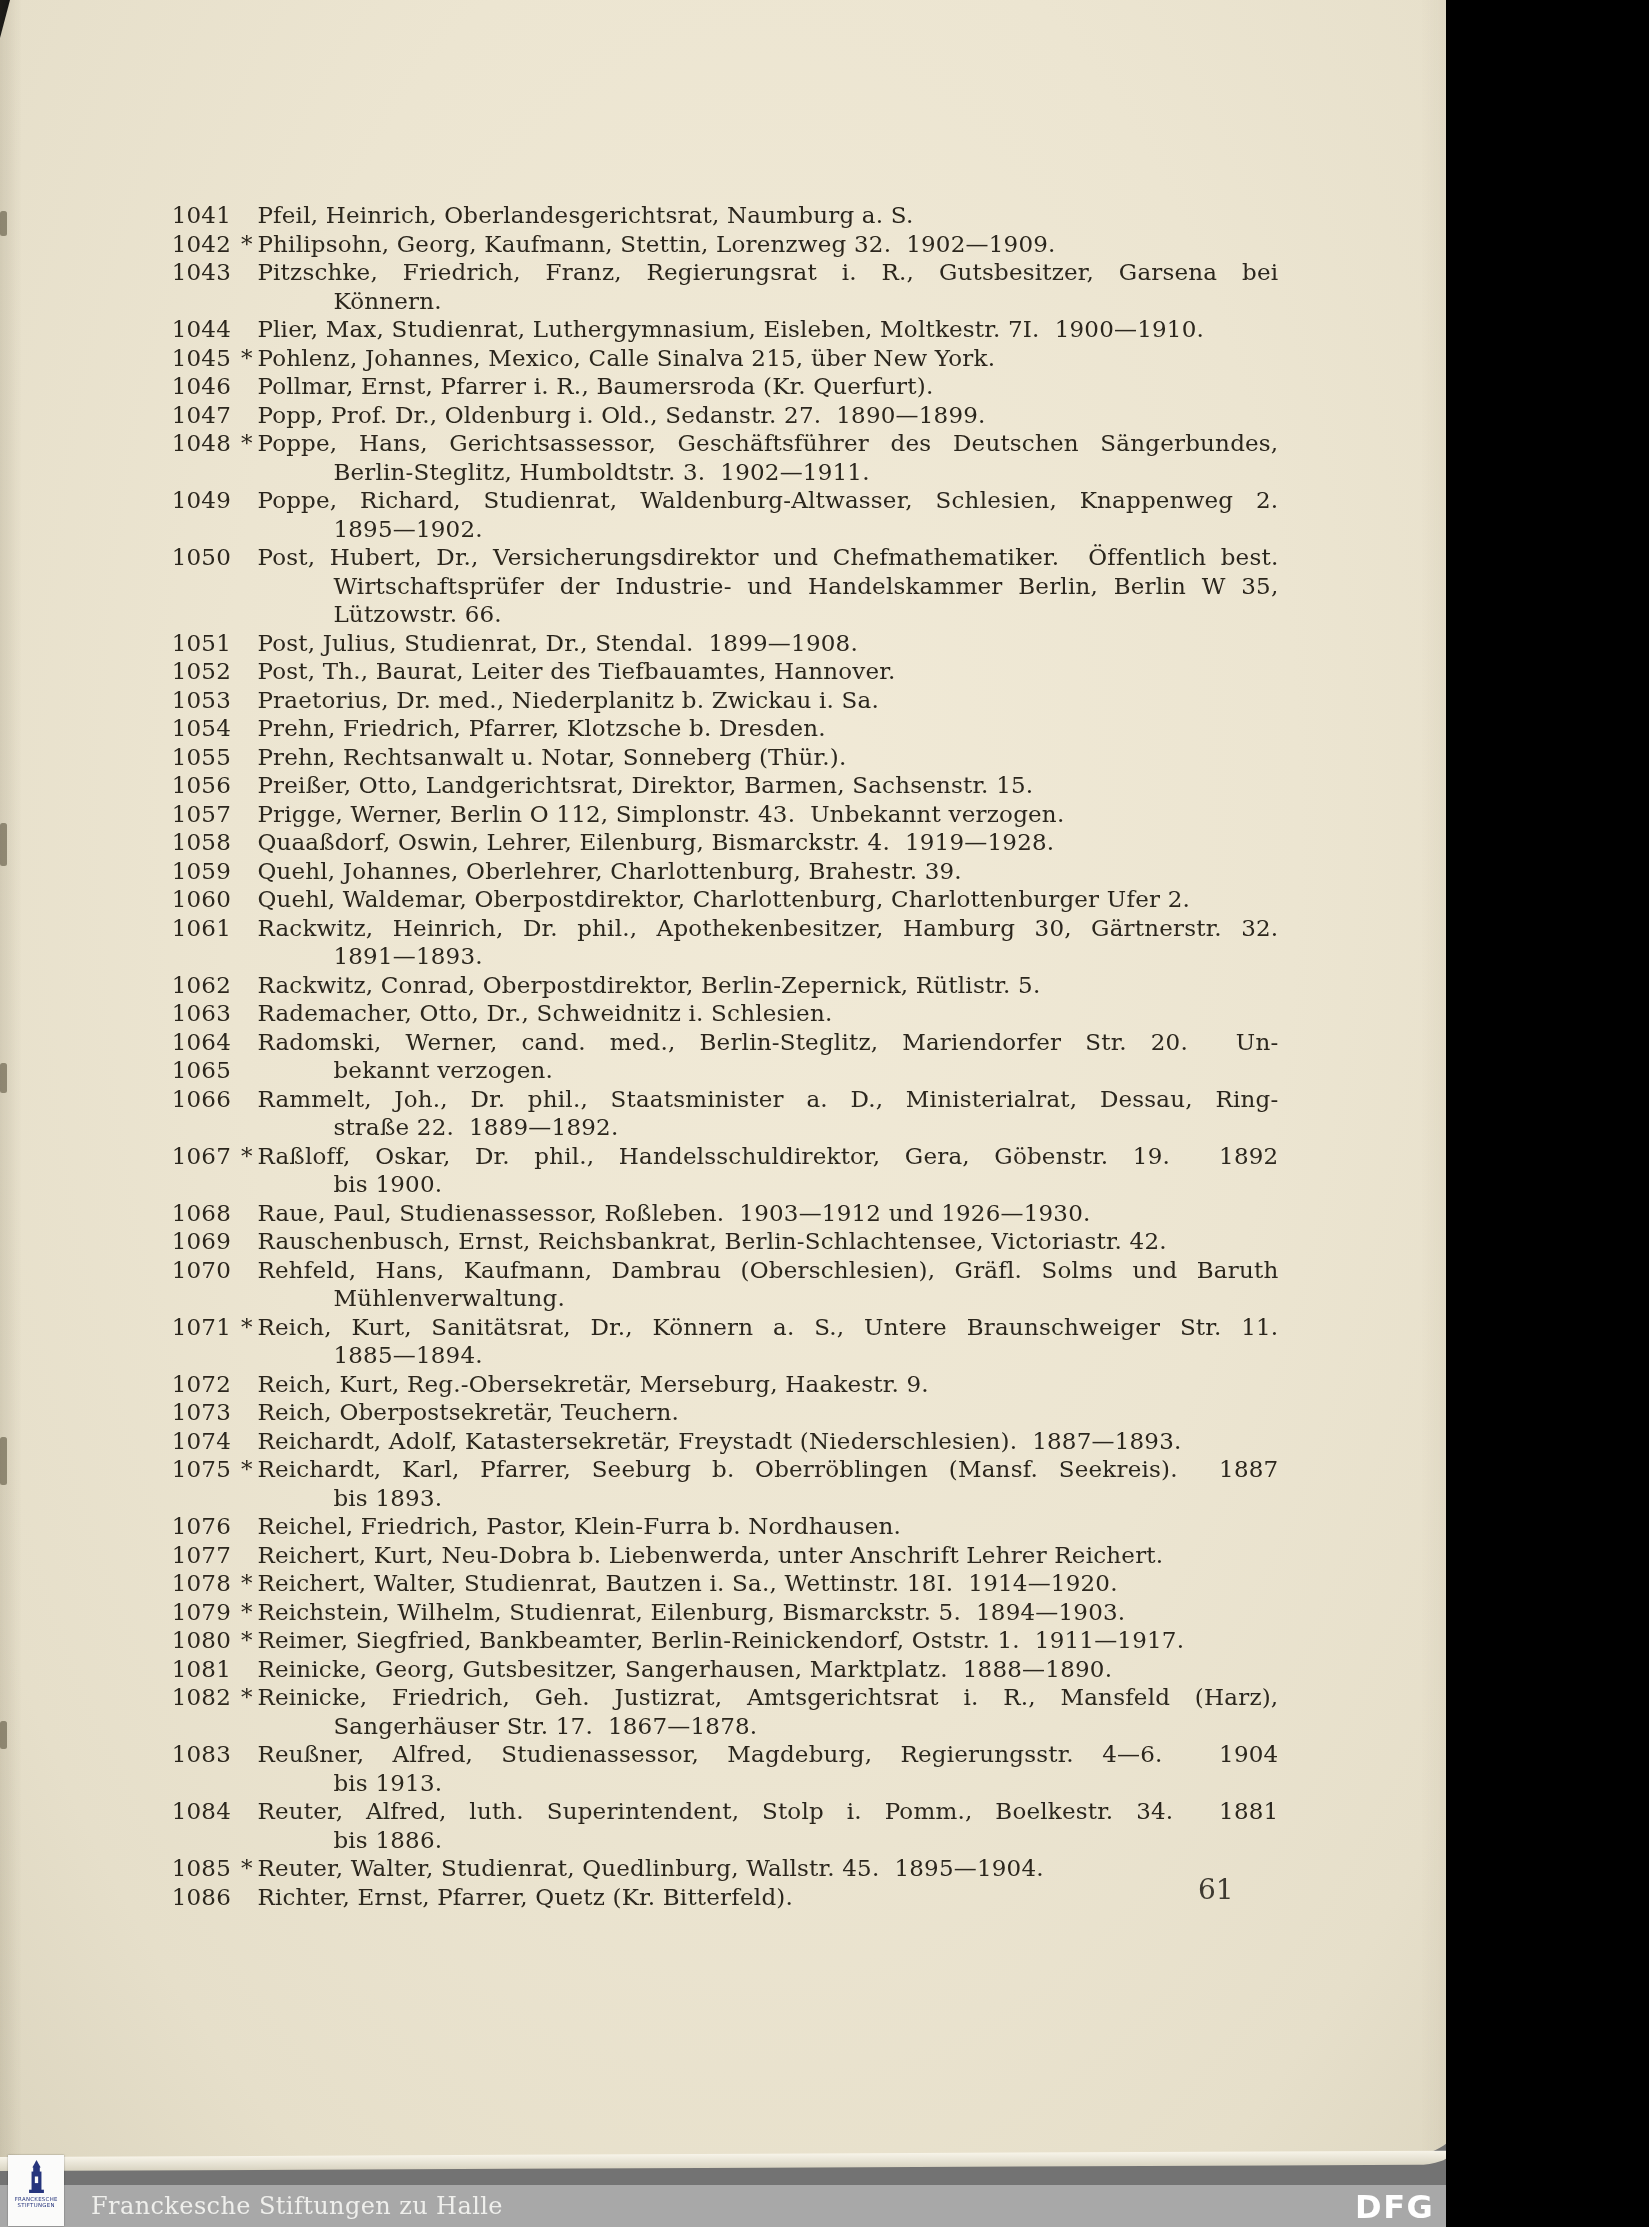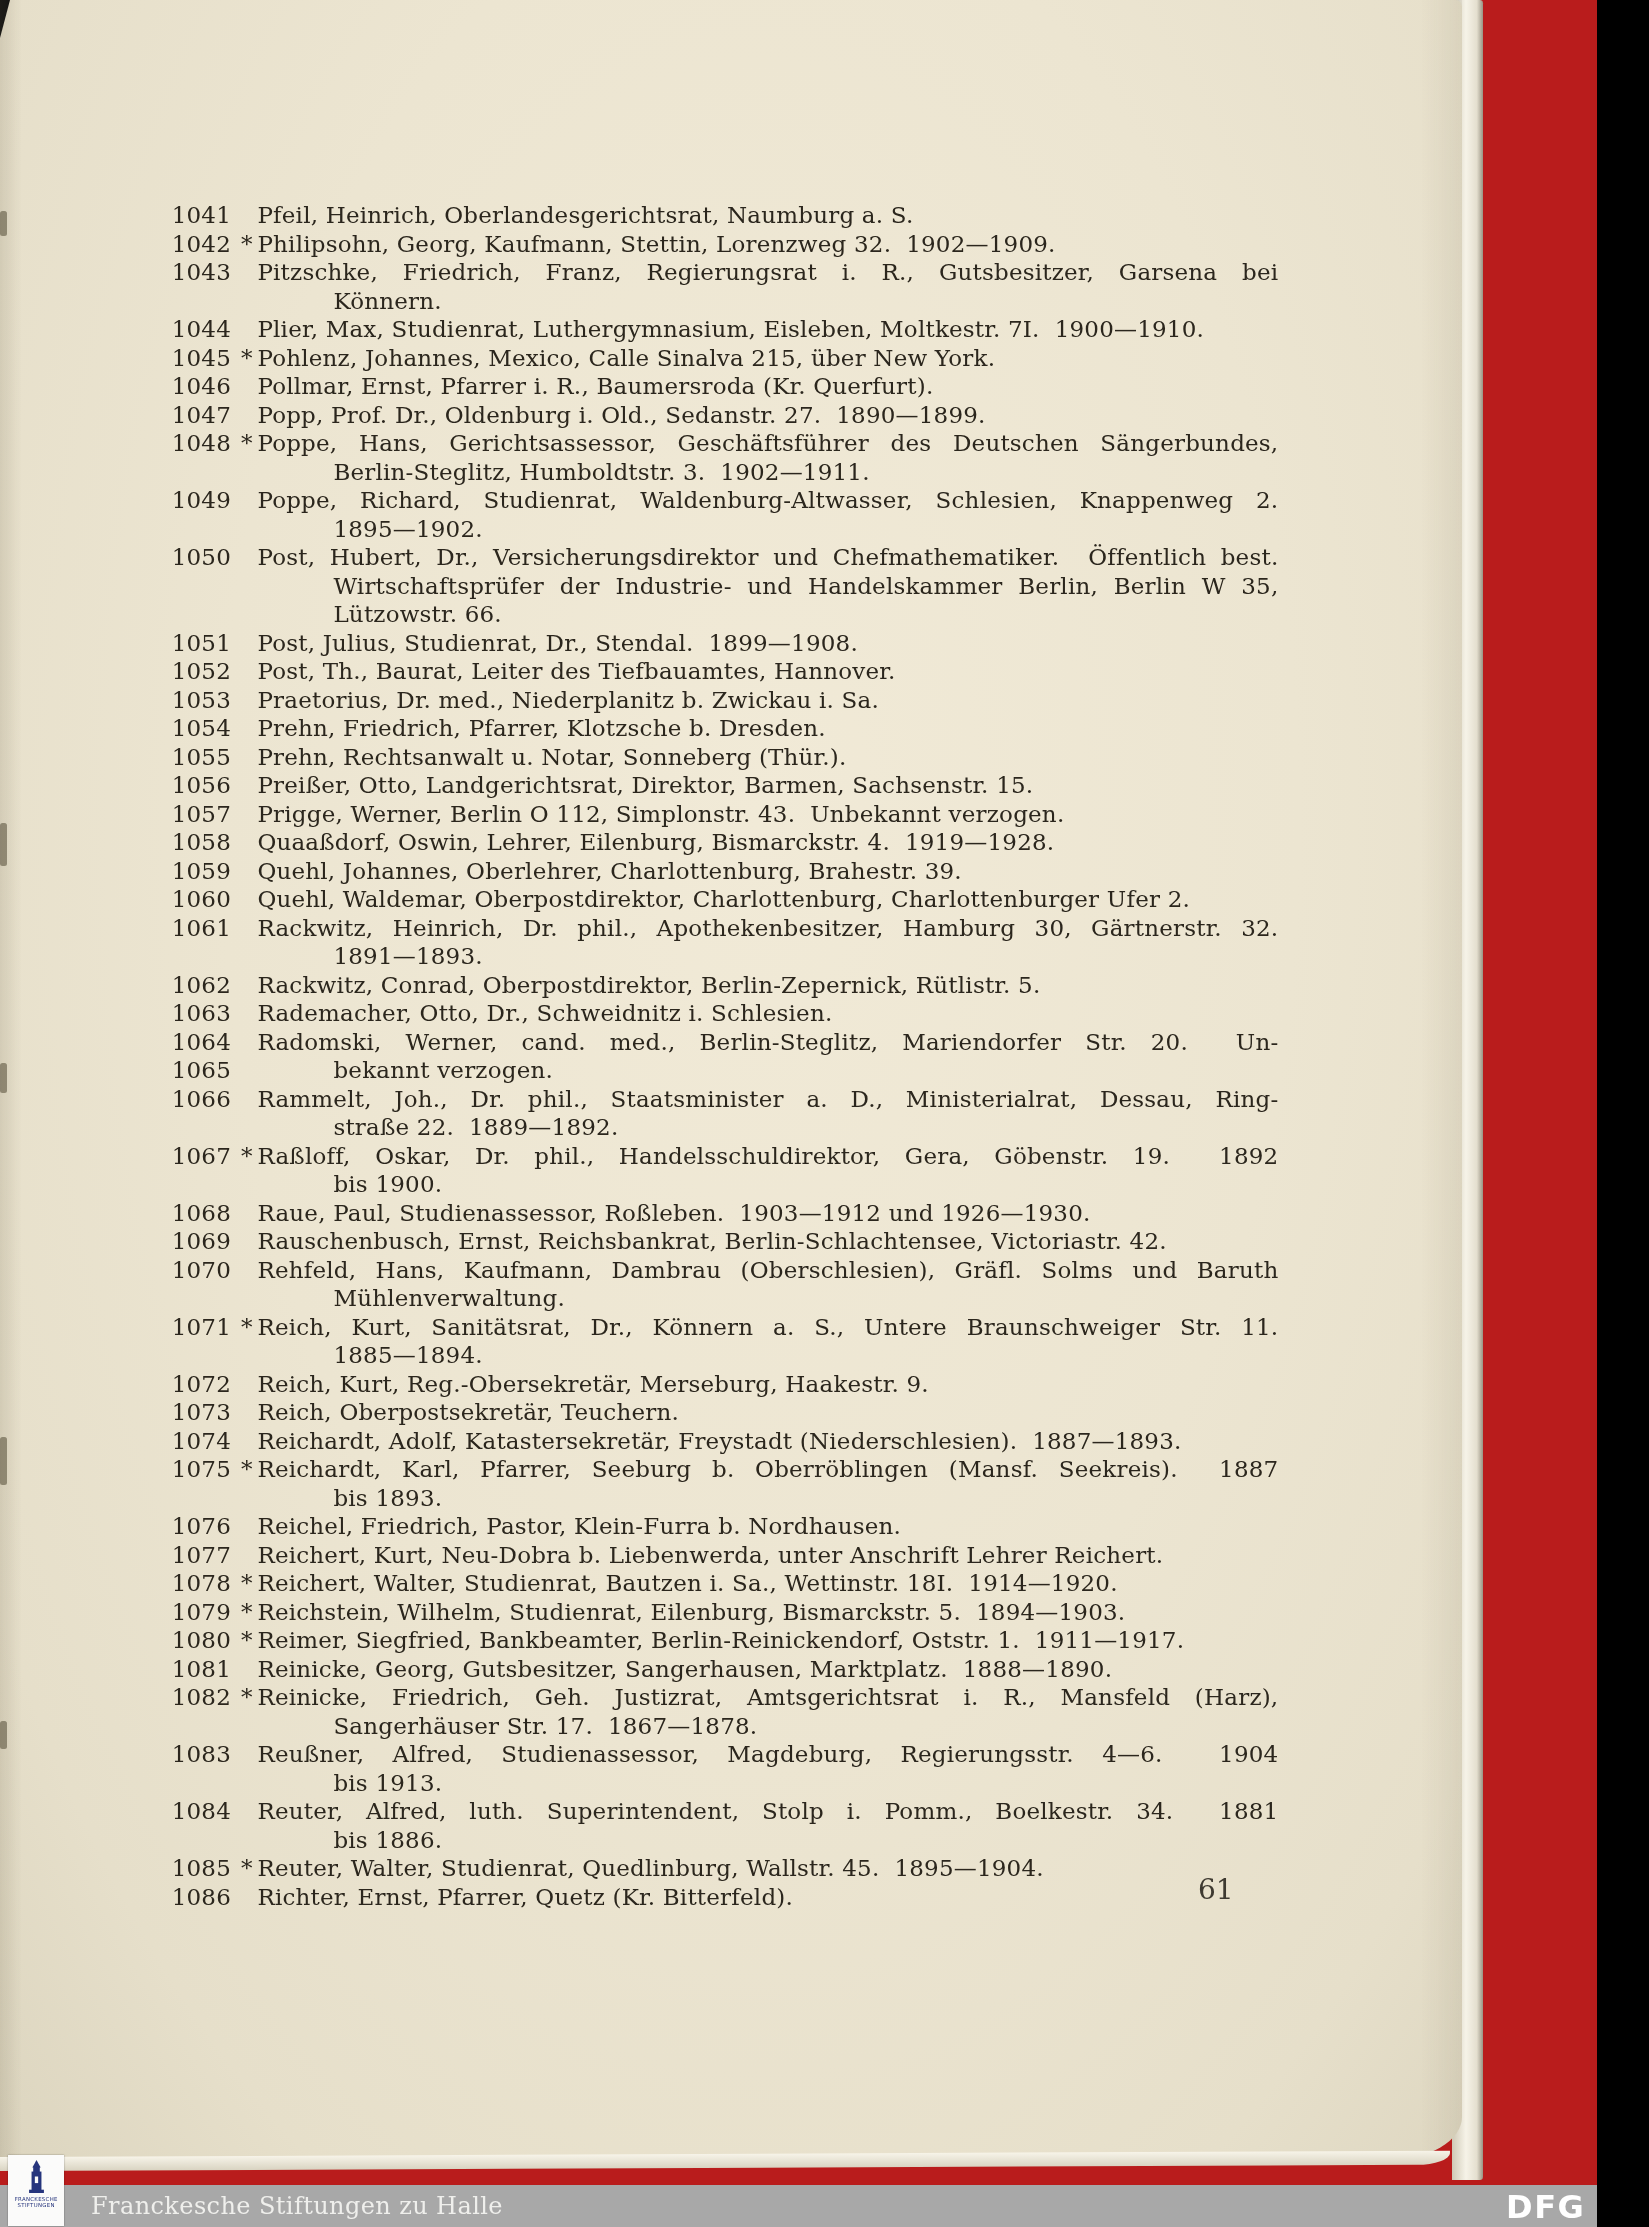--- a/index.html
+++ b/index.html
@@ -1,17 +1,17 @@
 <!DOCTYPE html>
 <html style="font-size:13.2px"><head>
 <meta charset="utf-8">
 <style>
   html,body{margin:0;padding:0;background:#000;}
-  #screen{position:relative;width:1597px;height:2227px;overflow:hidden;
-          background:#b91c1c;font-family:"DejaVu Serif","Liberation Serif",serif;}
+  #screen{position:relative;width:1446px;height:2227px;overflow:hidden;
+          background:#737373;font-family:"DejaVu Serif","Liberation Serif",serif;}
   
   .page-stack-edge{position:absolute;left:1452px;top:0;width:31px;height:2180px;
         background:linear-gradient(to right,#cfc9b6,#f6f3e8 45%,#e4dfcf 80%,#9a9484);
         border-radius:0 3.3px 3.3px 0;}
   .page{position:absolute;left:0;top:0;width:1462px;height:2160px;
         background:radial-gradient(ellipse at 52% 38%, #f1ead7 0%, #ece5d1 50%, #e6dfca 82%, #dcd5bf 100%);
         border-bottom-right-radius:74px 43px;border-top-right-radius:6.6px;}
   .page::after{content:"";position:absolute;inset:0;
         background:linear-gradient(to right, rgba(105,95,70,.16) 0, rgba(105,95,70,0) 21.4px),
                    linear-gradient(to left, rgba(105,95,70,.10) 0, rgba(105,95,70,0) 41px);

